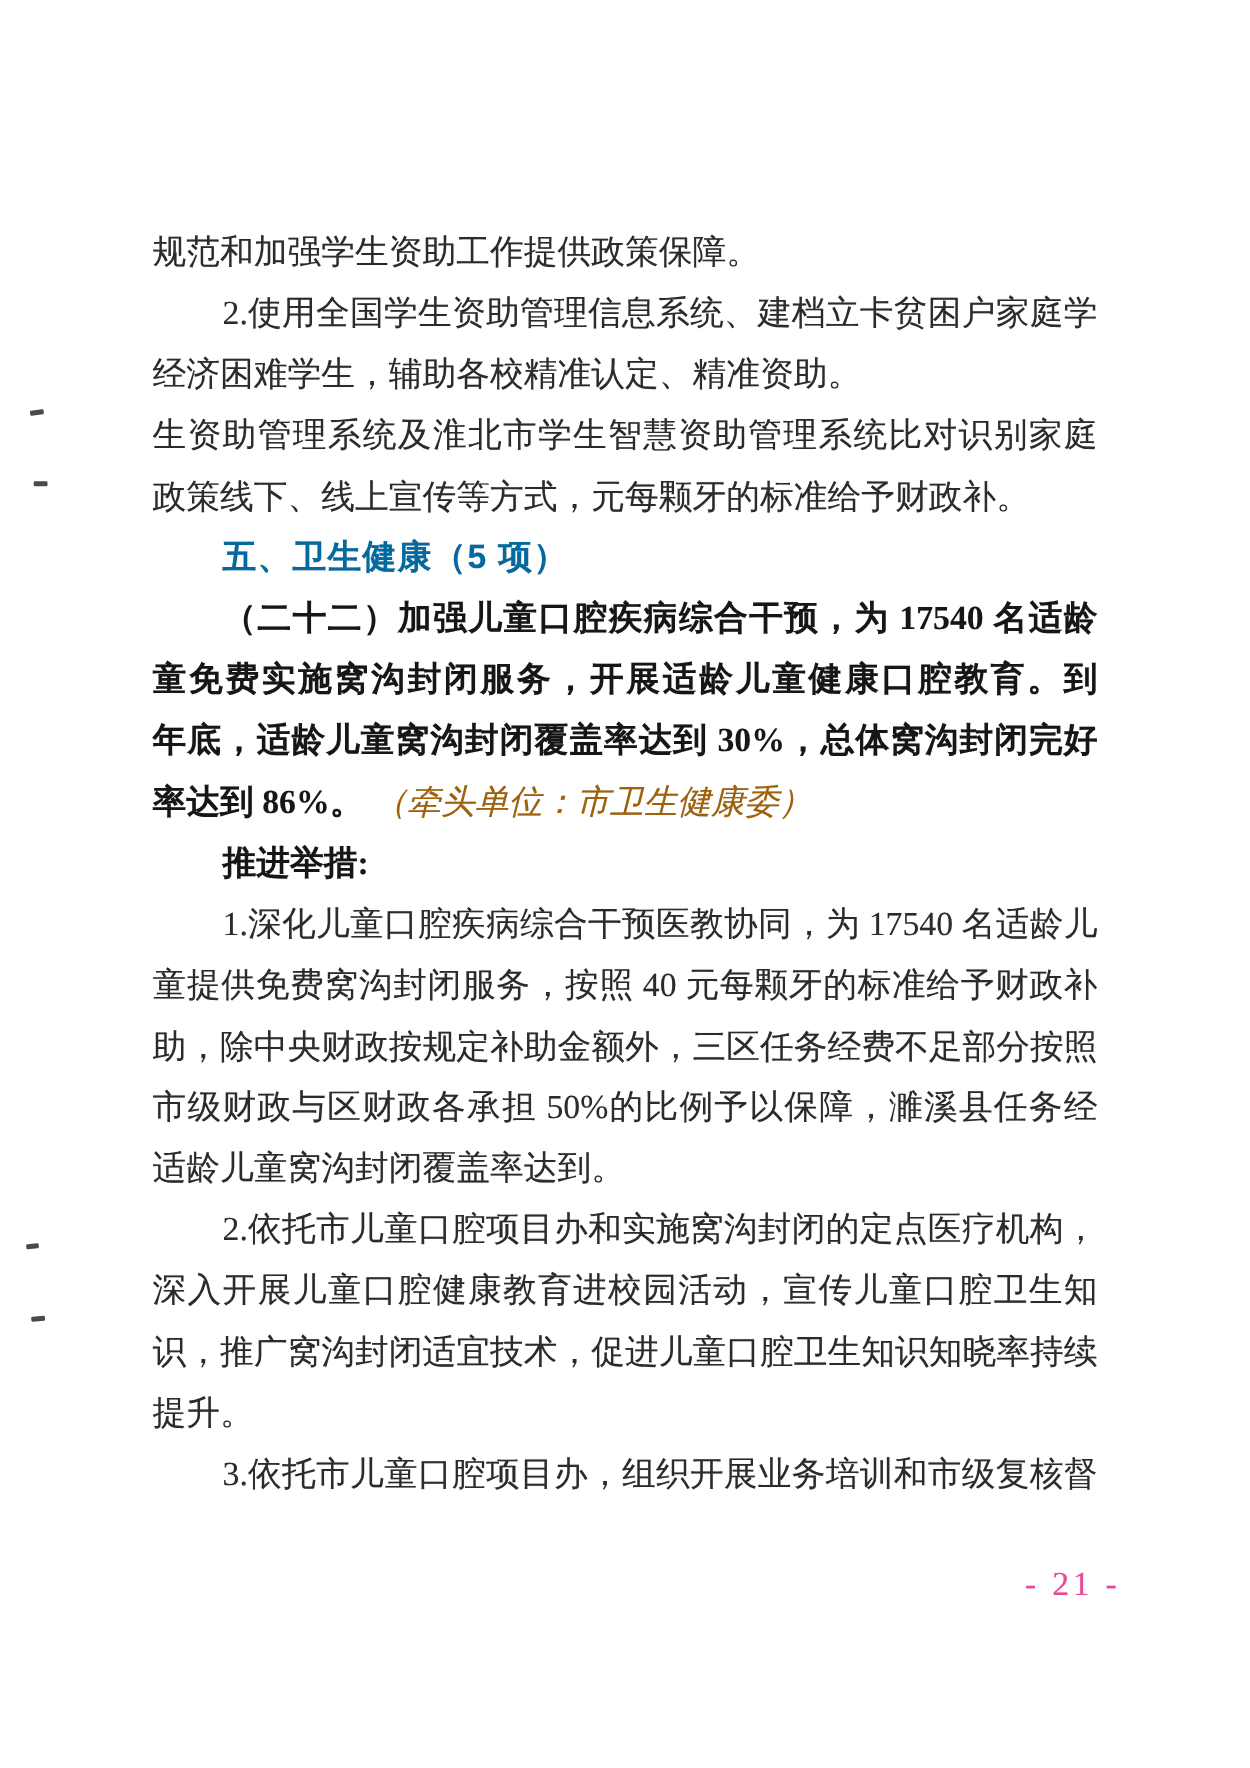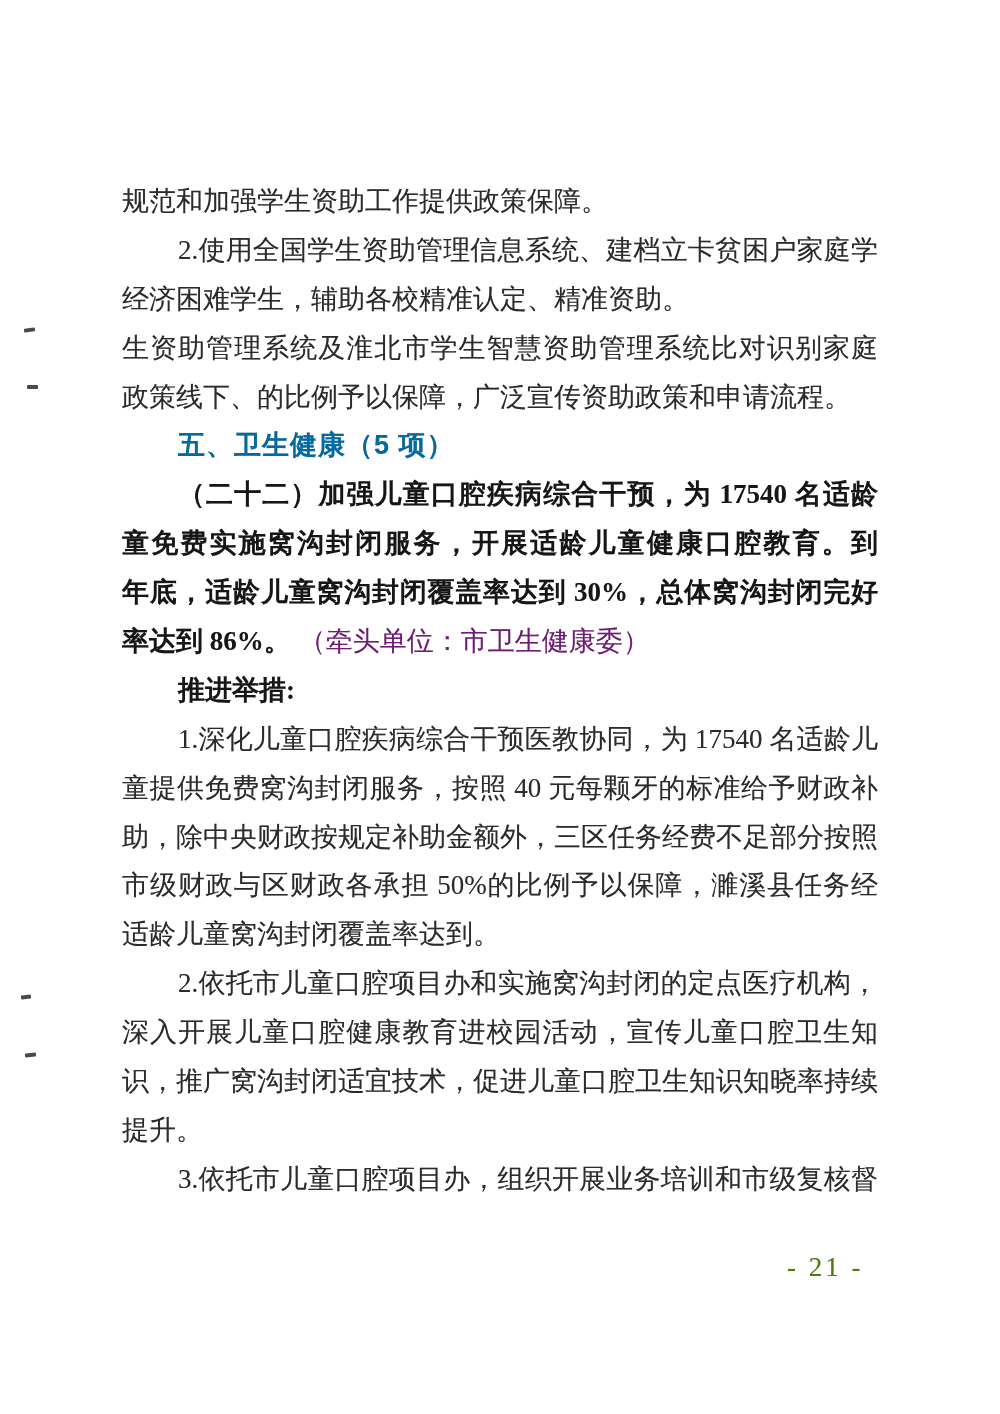--- a/index.html
+++ b/index.html
@@ -42,30 +42,31 @@
     color: #161616;
   }
   .heading {
     font-weight: 700;
     font-family: "Liberation Sans", "DejaVu Sans", sans-serif;
     color: #0369a1;
     letter-spacing: 1px;
   }
   .kaiti {
     font-weight: 400;
-    color: #701a75;
+    color: #a16207;
     margin-left: 8px;
+    font-style: italic;
   }
   .page-number {
     position: absolute;
-    left: 787px;
+    left: 820px;
     top: 1252px;
     font-family: "Liberation Serif", "DejaVu Serif", serif;
     font-size: 27px;
-    color: #4d7c0f;
+    color: #ec4899;
     letter-spacing: 3px;
     text-shadow: 0 0 0.6px rgba(45,45,45,0.35);
   }
   .artifact {
     position: absolute;
     background: #4a4a4a;
     border-radius: 1px;
   }
   .a1 { left: 24px; top: 328px; width: 11px; height: 4px; transform: rotate(-8deg); }
   .a2 { left: 27px; top: 385px; width: 11px; height: 4px; }
@@ -74,21 +75,21 @@
 </style>
 </head>
 <body>
 
 <div class="page">
   <div class="text-block">
     <div class="line">规范和加强学生资助工作提供政策保障。</div>
     <div class="line indent fill">2.使用全国学生资助管理信息系统、建档立卡贫困户家庭学</div>
     <div class="line">经济困难学生，辅助各校精准认定、精准资助。</div>
     <div class="line fill">生资助管理系统及淮北市学生智慧资助管理系统比对识别家庭</div>
-    <div class="line">政策线下、的比例予以保障，广泛宣传资助政策和申请流程。</div>
+    <div class="line">政策线下、线上宣传等方式，元每颗牙的标准给予财政补。</div>
     <div class="line indent heading">五、卫生健康（5 项）</div>
     <div class="line indent fill b">（二十二）加强儿童口腔疾病综合干预，为 17540 名适龄儿</div>
     <div class="line fill b">童免费实施窝沟封闭服务，开展适龄儿童健康口腔教育。到 2023</div>
     <div class="line fill b">年底，适龄儿童窝沟封闭覆盖率达到 30%，总体窝沟封闭完好</div>
     <div class="line"><span class="b">率达到 86%。</span><span class="kaiti">（牵头单位：市卫生健康委）</span></div>
     <div class="line indent b">推进举措:</div>
     <div class="line indent fill">1.深化儿童口腔疾病综合干预医教协同，为 17540 名适龄儿</div>
     <div class="line fill">童提供免费窝沟封闭服务，按照 40 元每颗牙的标准给予财政补</div>
     <div class="line fill">助，除中央财政按规定补助金额外，三区任务经费不足部分按照</div>
     <div class="line fill">市级财政与区财政各承担 50%的比例予以保障，濉溪县任务经费</div>

